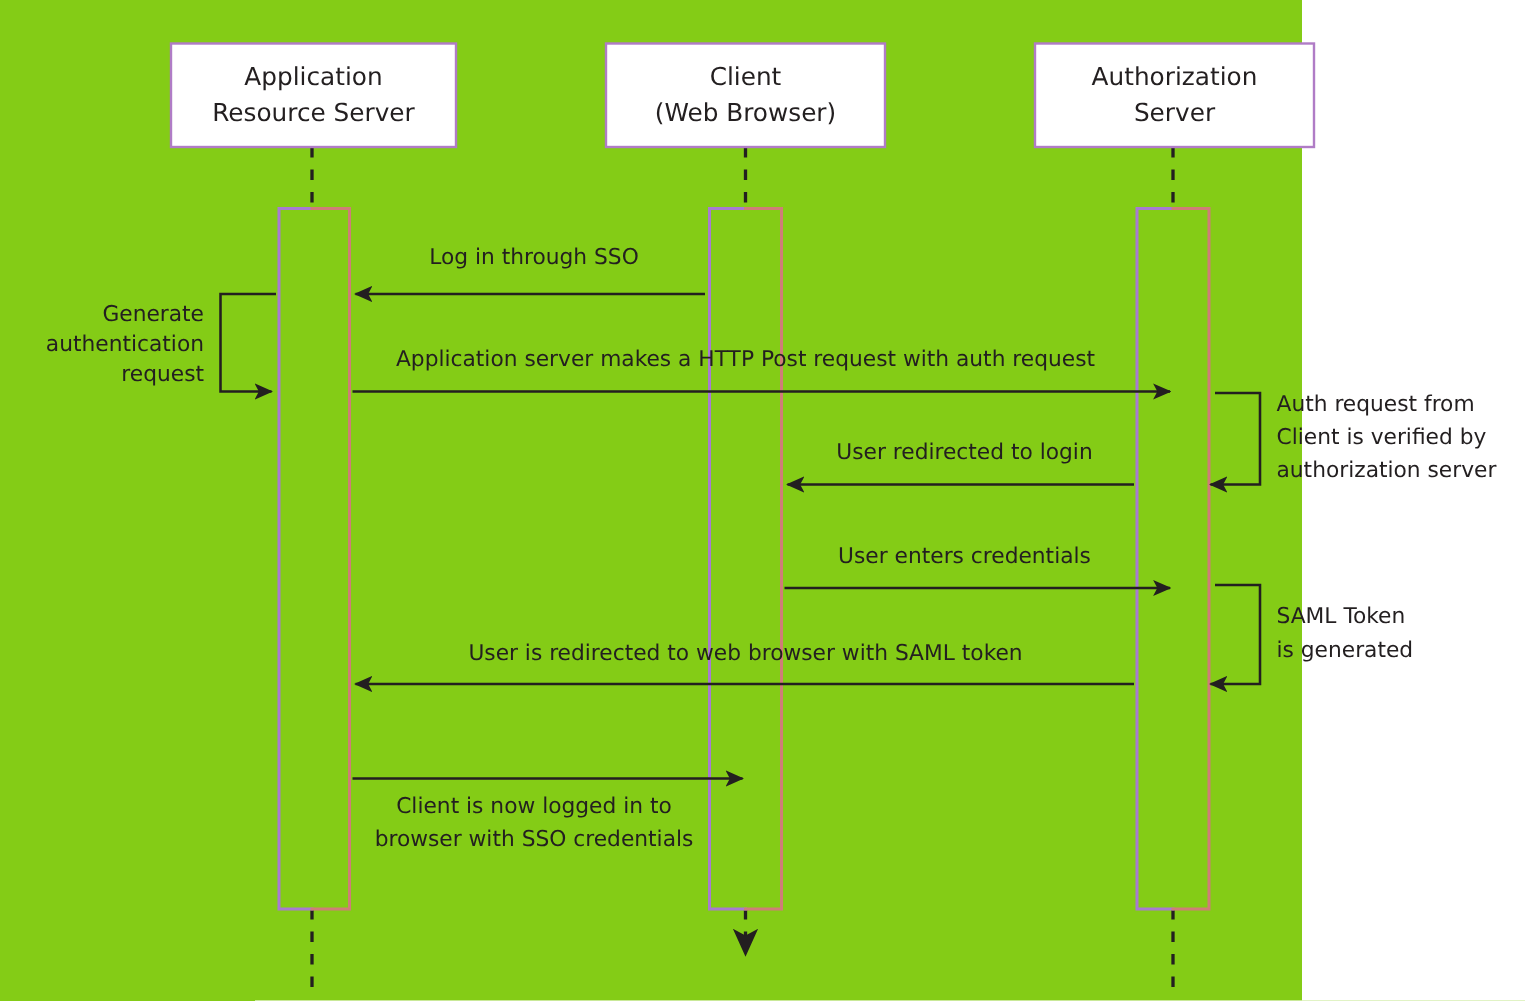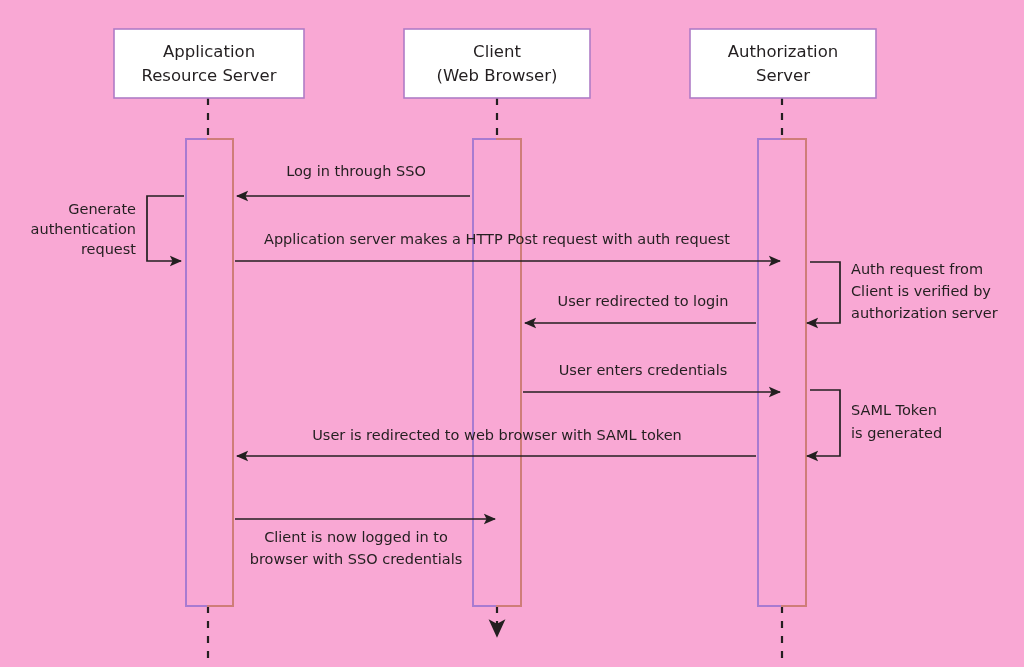--- a/index.html
+++ b/index.html
@@ -9,23 +9,23 @@
     background: #ffffff;
   }
   body {
     font-family: "DejaVu Sans", sans-serif;
     width: 1024px;
     height: 667px;
     overflow: hidden;
   }
   #diagram-root {
     position: relative;
-    width: 1024px;
+    width: 868px;
     height: 667px;
-    background: #f9a8d4;
+    background: #84cc16;
   }
   svg#seq-svg {
     position: absolute;
     top: 0;
     left: 0;
     width: 1024px;
     height: 667px;
     display: block;
   }
   .lane-title {

